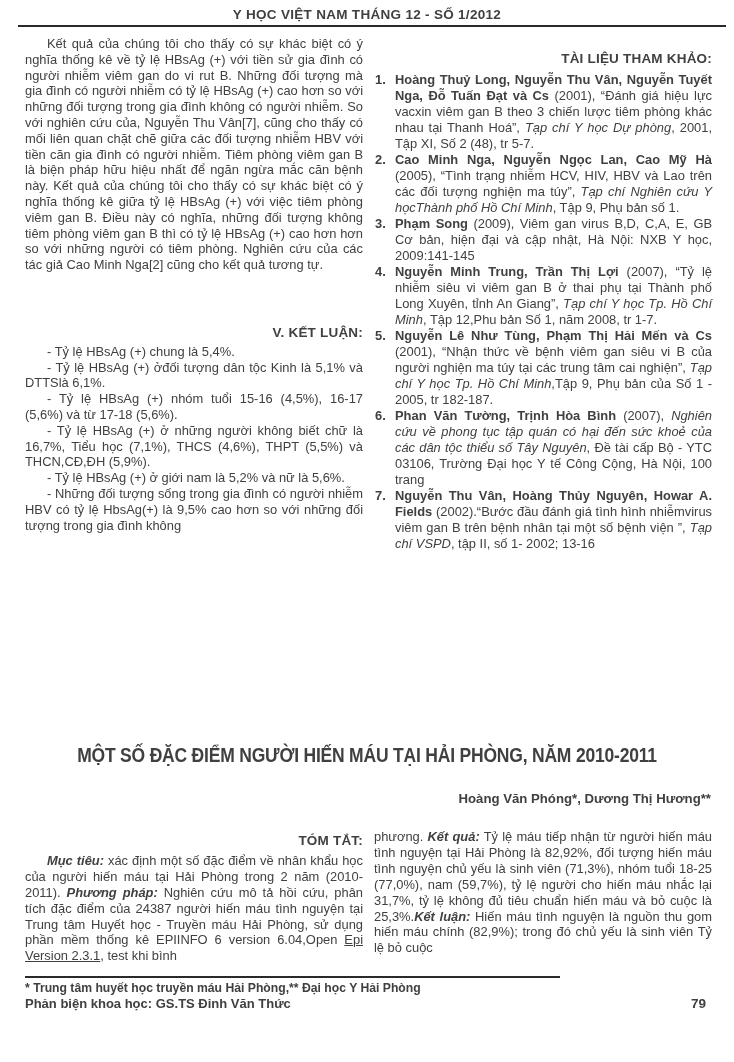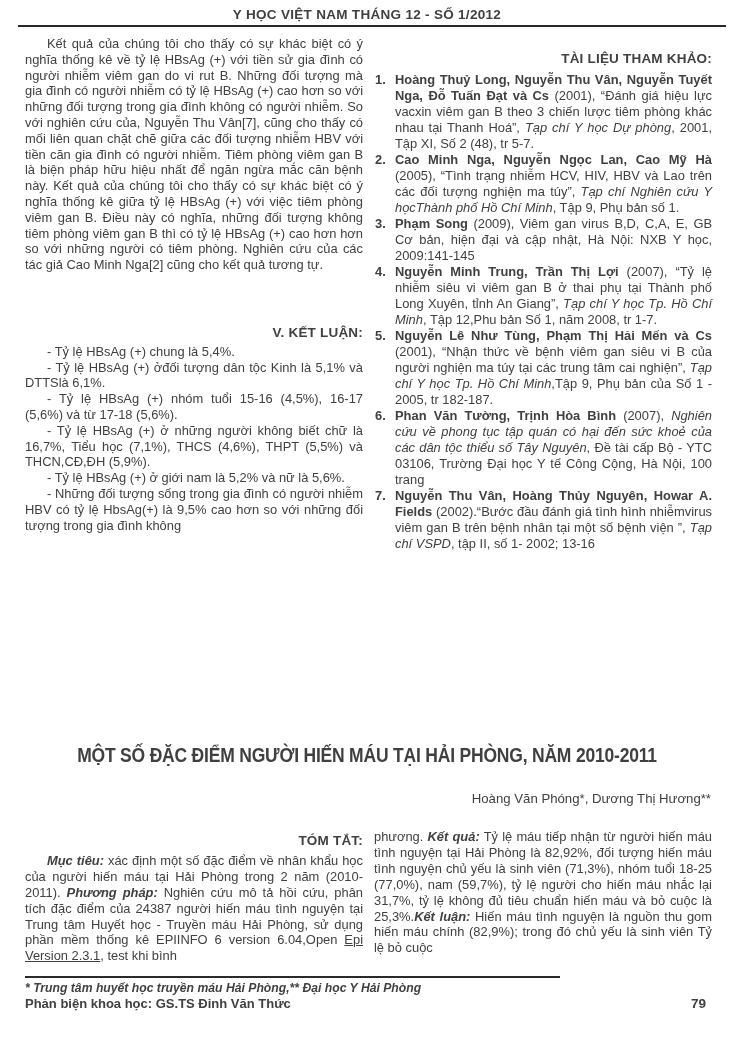--- a/index.html
+++ b/index.html
@@ -31,40 +31,40 @@
   .refs-head{margin-top:15px;margin-bottom:5px;}
   .ref{position:relative;padding-left:21px;margin:0;line-height:16px;}
   .ref-num{position:absolute;left:1px;top:0;font-weight:bold;}
   .a2-title{
     position:absolute;top:744px;left:0;width:100%;text-align:center;
     font-size:17.5px;font-weight:800;letter-spacing:-.2px;
     transform:scaleY(1.12);transform-origin:center top;
   }
   .a2-authors{
     position:absolute;top:791px;left:300px;right:23px;text-align:right;
-    font-size:13.2px;font-weight:normal;
+    font-size:13.2px;font-weight:bold;
   }
   .abs{
     position:absolute;width:338px;font-size:12.9px;line-height:15.9px;
     text-align:justify;
   }
   .abs-left{left:25px;top:833px;}
   .abs-right{left:374px;top:829px;}
   .abstract-head{margin-bottom:4px;}
   .seg-b{font-weight:bold;}
   .seg-i{font-style:italic;}
   .seg-bi{font-weight:bold;font-style:italic;}
   .seg-u{text-decoration:underline;}
   .foot-rule{
     position:absolute;top:976px;left:25px;width:535px;height:0;
     border-top:2.5px solid #2a2a2a;
   }
   .foot-affil{
     position:absolute;top:981px;left:25px;right:25px;
-    font-size:12.2px;font-style:italic;font-weight:bold;text-align:left;
+    font-size:12.2px;font-weight:bold;text-align:left;
   }
   .foot-review{
     position:absolute;top:996px;left:25px;font-size:13px;font-weight:bold;
   }
   .page-number{
     position:absolute;top:996px;right:28px;font-size:13.5px;font-weight:bold;
   }
 </style>
 </head>
 <body>

